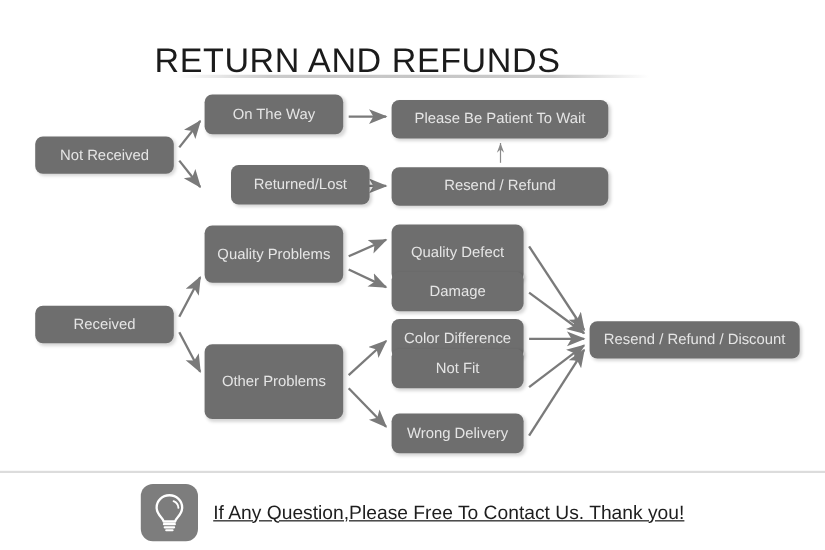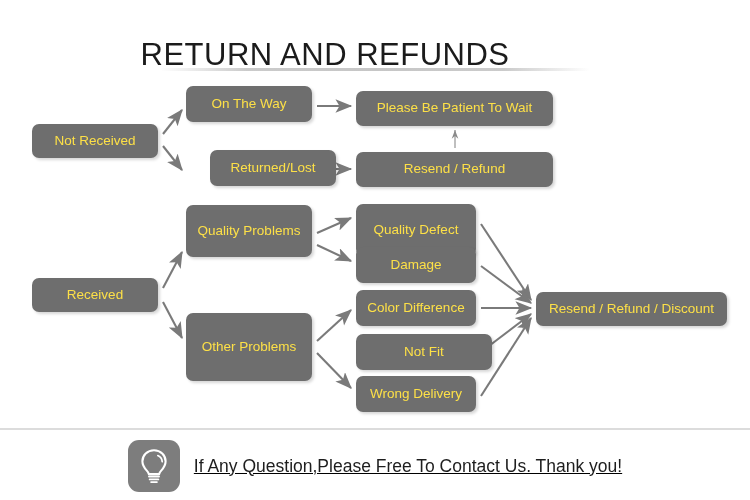--- a/index.html
+++ b/index.html
@@ -46,21 +46,21 @@
         rgba(200,200,200,0.95) 80%,
         rgba(215,215,215,0) 100%);
     border-radius: 2px;
   }
 
   
   .node {
     position: absolute;
     background: #6e6e6e;
     border-radius: 7px;
-    color: #fde047;
+    color: #e5e5e5;
     font-size: 13.5px;
     display: flex;
     align-items: center;
     justify-content: center;
     text-align: left;
     box-shadow: 2px 2px 3px rgba(0,0,0,0.16);
     box-sizing: border-box;
     padding: 0 6px;
     line-height: 1.2;
     white-space: nowrap;
@@ -163,21 +163,21 @@
   <div class="node" style="left: 186px; top: 86px; width: 126px; height: 36px;">On The Way</div>
   <div class="node" style="left: 186px; top: 150px; width: 126px; height: 36px; margin-left: 24px;">Returned/Lost</div>
   <div class="node" style="left: 356px; top: 91px; width: 197px; height: 35px;">Please Be Patient To Wait</div>
   <div class="node" style="left: 356px; top: 152px; width: 197px; height: 35px;">Resend / Refund</div>
   <div class="node" style="left: 32px; top: 278px; width: 126px; height: 34px;">Received</div>
   <div class="node" style="left: 186px; top: 205px; width: 126px; height: 52px;">Quality Problems</div>
   <div class="node" style="left: 186px; top: 313px; width: 126px; height: 68px;">Other Problems</div>
   <div class="node" style="left: 356px; top: 204px; width: 120px; height: 52px;">Quality Defect</div>
   <div class="node" style="left: 356px; top: 247px; width: 120px; height: 36px;">Damage</div>
   <div class="node" style="left: 356px; top: 290px; width: 120px; height: 36px;">Color Difference</div>
-  <div class="node" style="left: 356px; top: 334px; width: 136px; height: 36px;">Not Fit</div>
+  <div class="node" style="left: 356px; top: 317px; width: 120px; height: 36px;">Not Fit</div>
   <div class="node" style="left: 356px; top: 376px; width: 120px; height: 36px;">Wrong Delivery</div>
   <div class="node" style="left: 536px; top: 292px; width: 191px; height: 34px;">Resend / Refund / Discount</div>
 
   <div id="footer-rule"></div>
   <div id="footer">
     <div id="bulb-icon">
       <svg width="34" height="38" viewBox="0 0 34 38" xmlns="http://www.w3.org/2000/svg">
         <path d="M17 3.2 C10.4 3.2 5.4 8.2 5.4 14.3 C5.4 18.4 7.5 21.1 9.6 23.4
                  C10.9 24.8 11.6 25.8 11.8 27.1 L22.2 27.1 C22.4 25.8 23.1 24.8 24.4 23.4
                  C26.5 21.1 28.6 18.4 28.6 14.3 C28.6 8.2 23.6 3.2 17 3.2 Z" fill="none" stroke="#ffffff" stroke-width="2.1" stroke-linejoin="round"></path>

